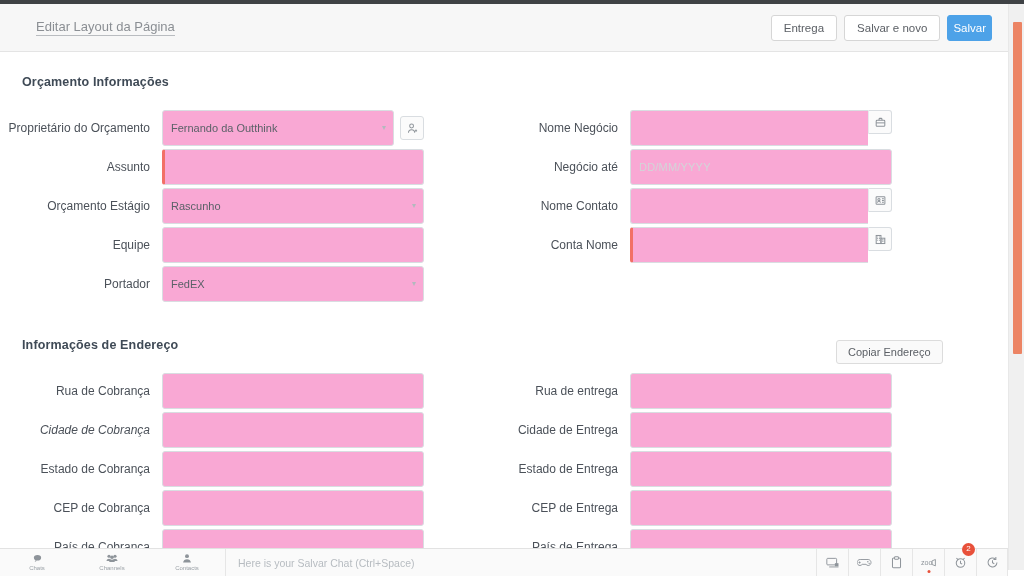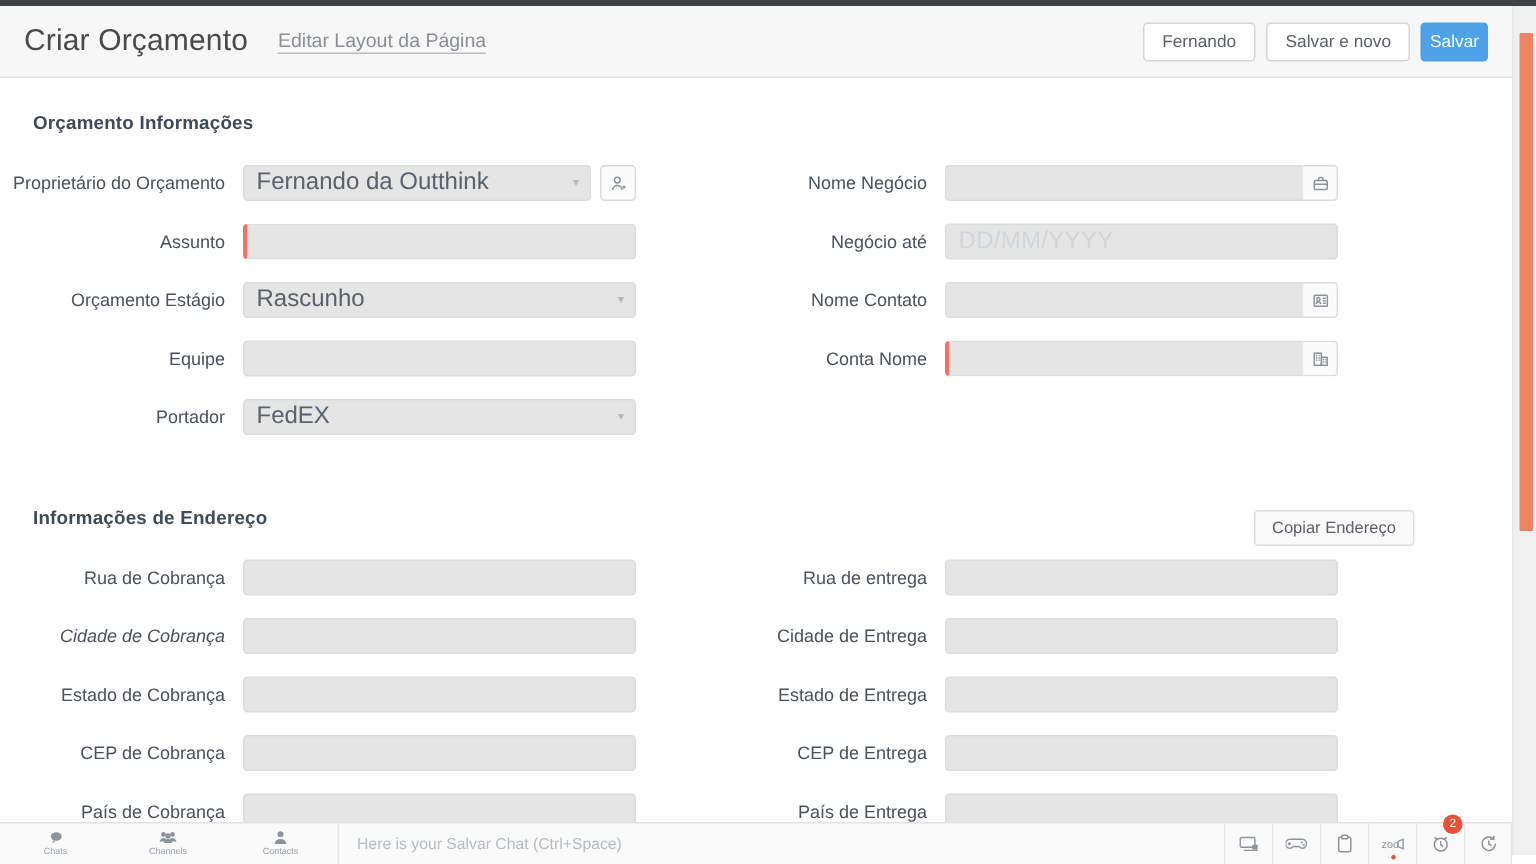--- a/index.html
+++ b/index.html
@@ -49,22 +49,22 @@
   }
 
   .field { display:flex; align-items:center; }
   .label {
     font-size:12px; color:#4b5159; text-align:right; padding-right:12px;
     white-space:nowrap;
   }
   .control { position:relative; }
 
   .inp {
-    height:24px; border:1px solid #d9dde1; border-radius:3px; background:#e5e5e5;
-    font-size:16px; color:#5b6168; padding:0 8px; width:100%;
+    height:36px; border:1px solid #d9dde1; border-radius:3px; background:#f9a8d4;
+    font-size:11px; color:#5b6168; padding:0 8px; width:100%;
     font-family:"Liberation Sans", sans-serif; outline:none;
   }
   .inp::placeholder { color:#d2d5d8; letter-spacing:.2px; }
   .inp.req { border-left:3px solid #f27066; padding-left:7px; }
 
   .sel-wrap { position:relative; width:100%; }
   .sel-wrap .caret {
     position:absolute; right:8px; top:50%; transform:translateY(-50%);
     color:#b3b8bd; font-size:8px; line-height:1; pointer-events:none;
   }
@@ -124,24 +124,23 @@
   .gray { fill:none; stroke:#8e949a; stroke-width:1.1; }
 </style>
 </head>
 <body>
 
 <div id="root">
 
   <div class="top-strip"></div>
 
   <div class="header">
-    <div class="header-title">Criar Orçamento</div>
     <div class="header-sub">Editar Layout da Página</div>
     <div class="header-actions">
-      <button class="btn">Fernando</button>
+      <button class="btn">Entrega</button>
       <button class="btn">Salvar e novo</button>
       <button class="btn btn-primary">Salvar</button>
     </div>
   </div>
 
   <div class="scroll-track">
     <div class="scroll-thumb"></div>
   </div>
 
   <div class="page">

